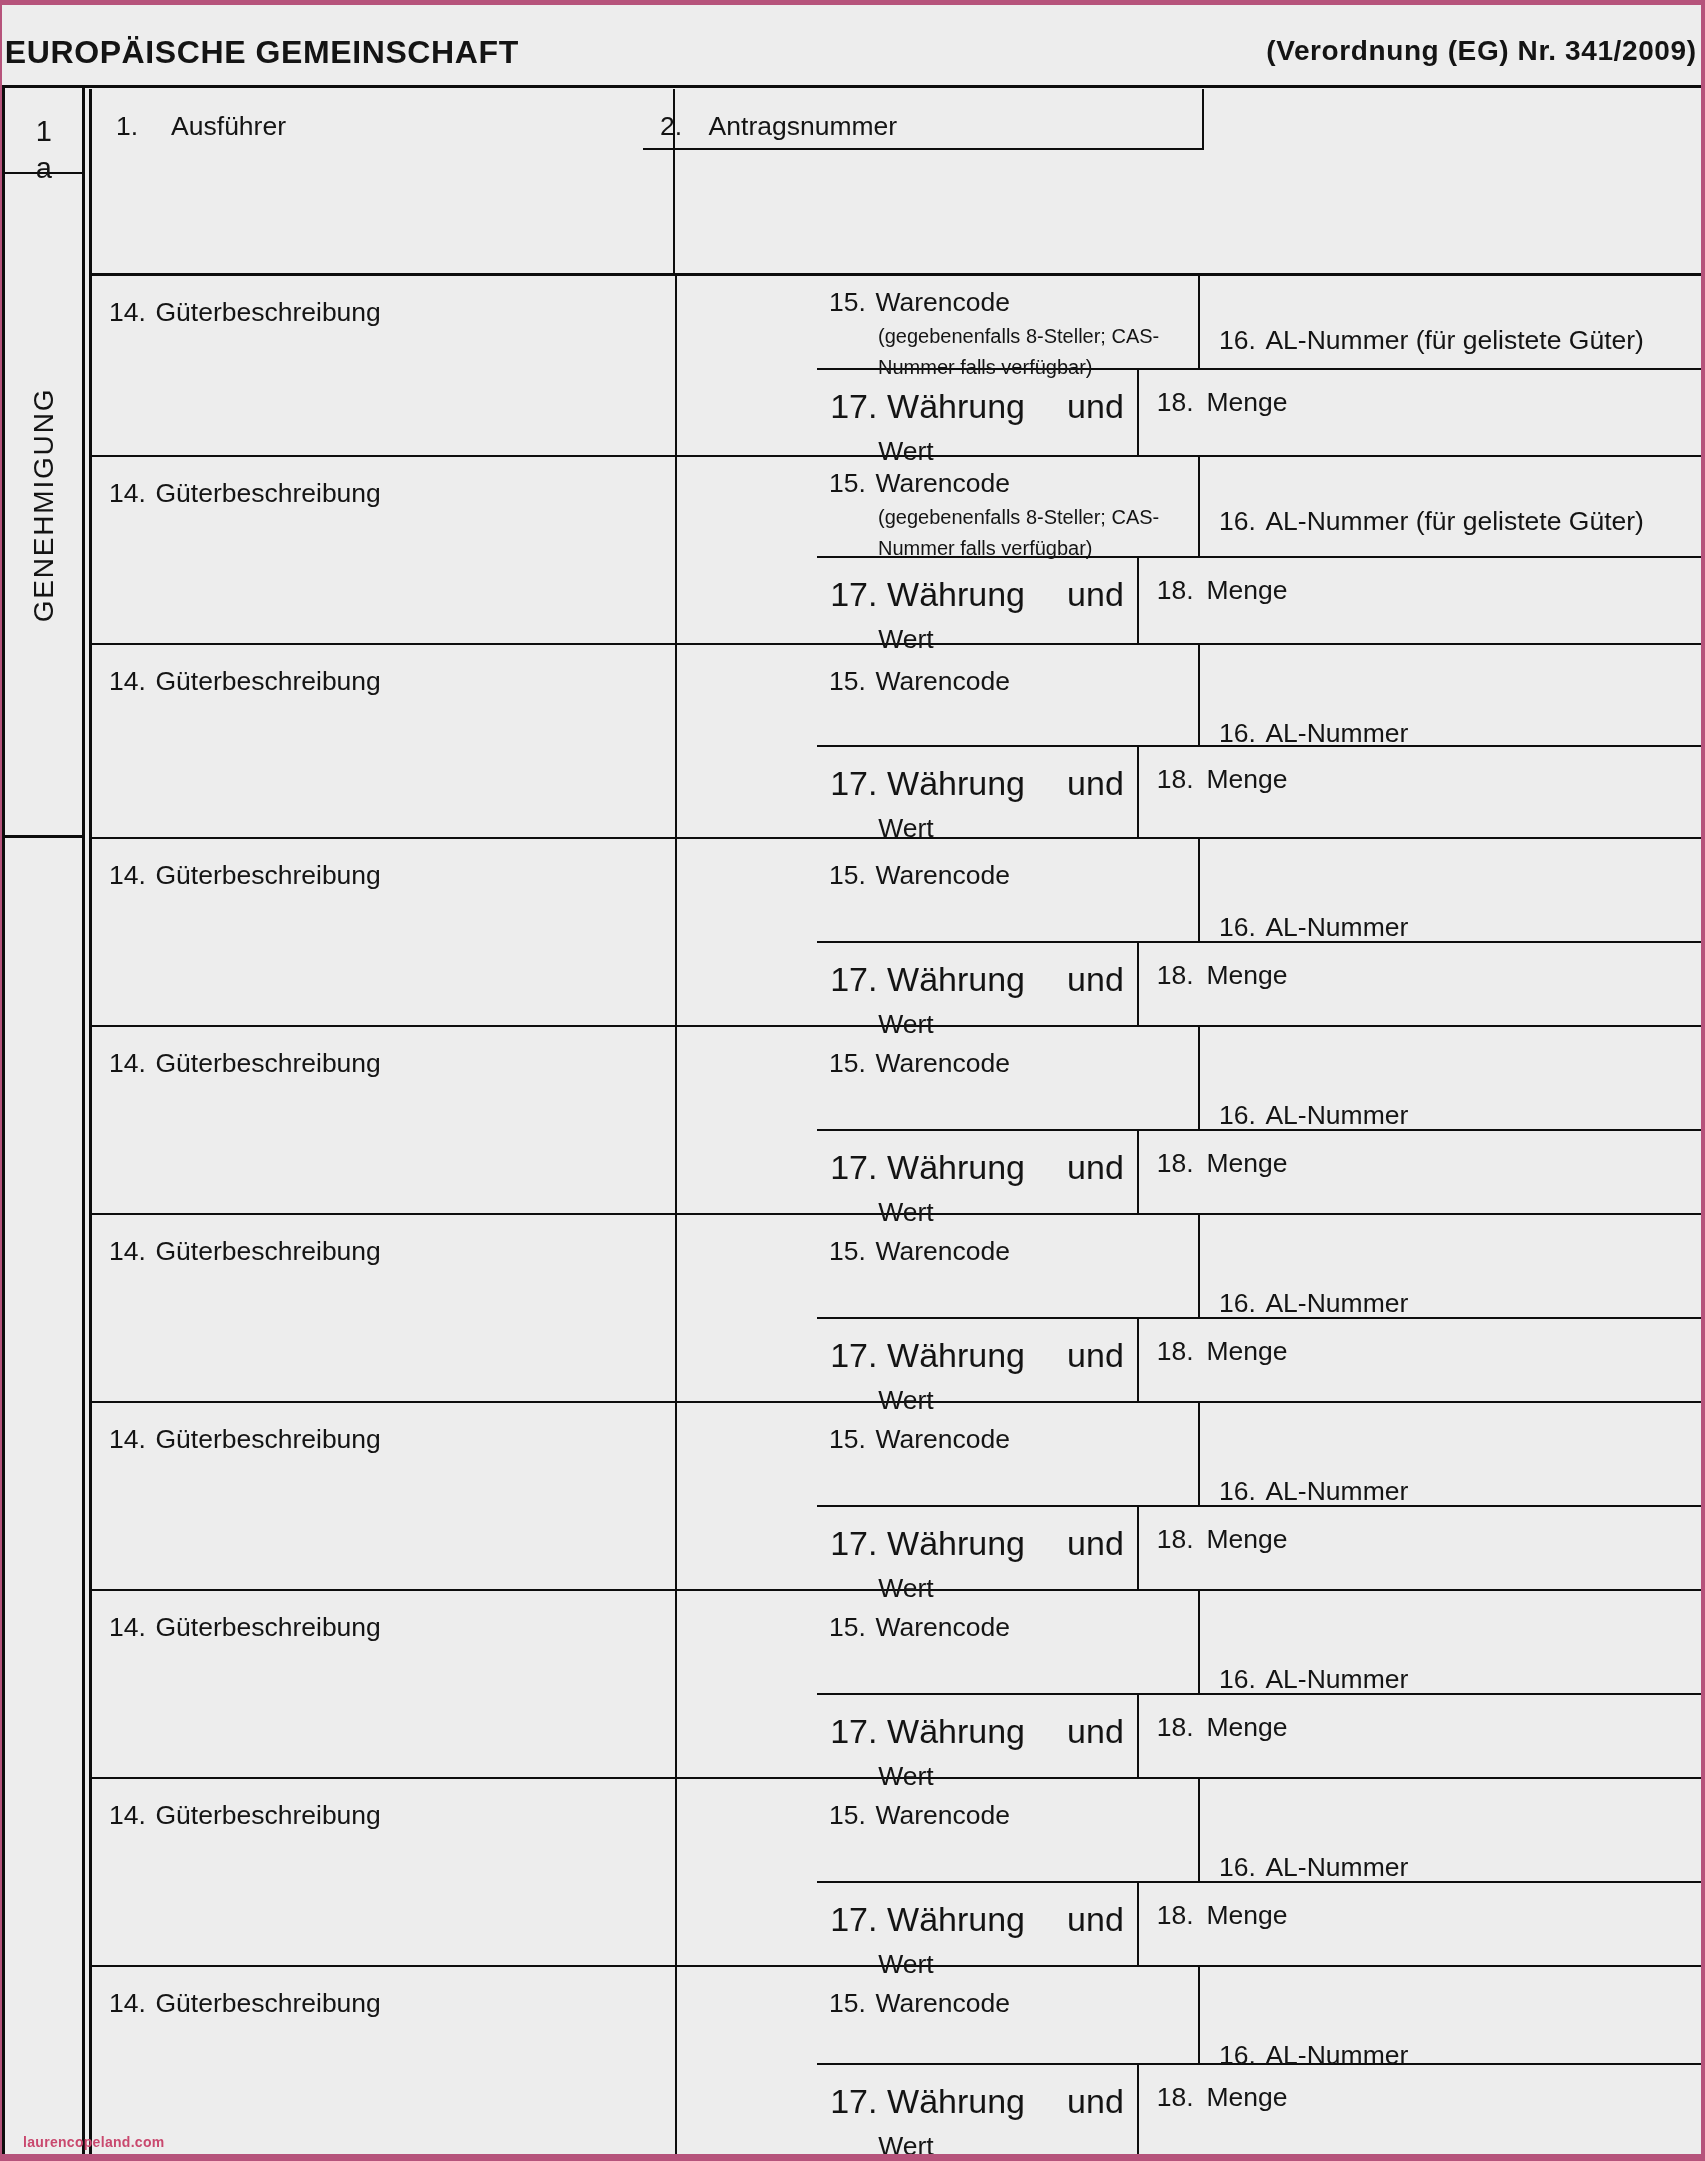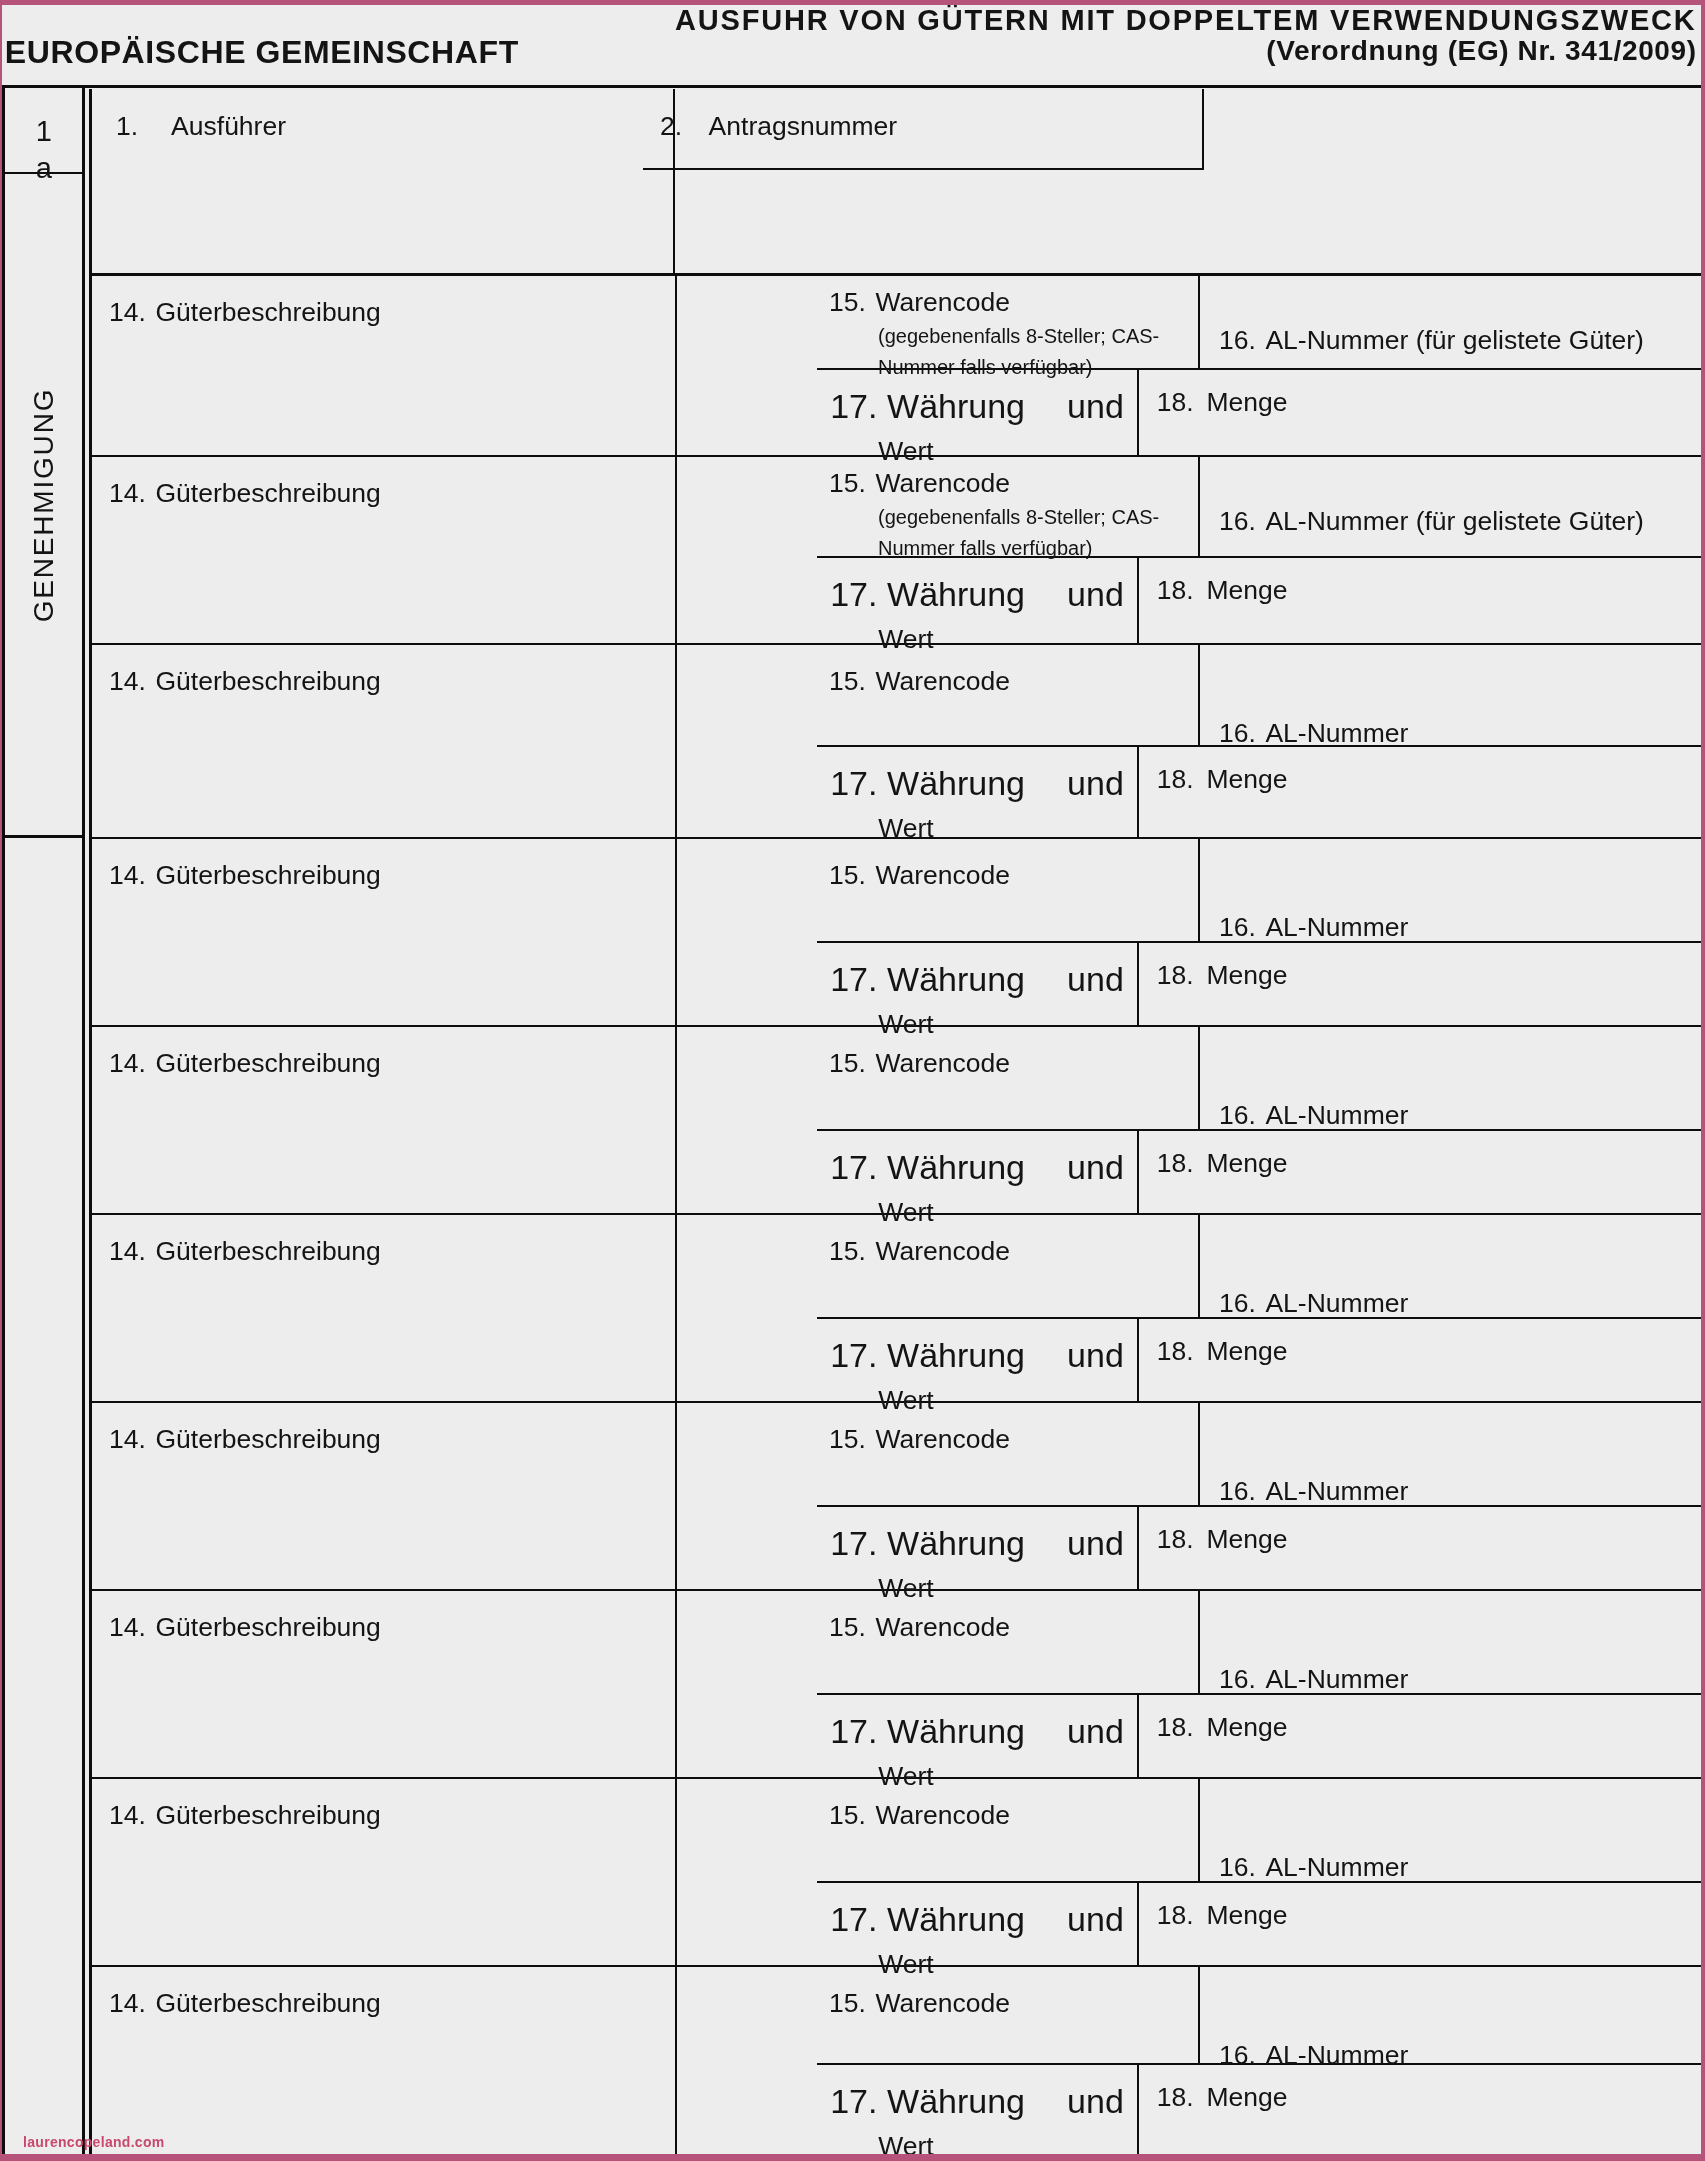--- a/index.html
+++ b/index.html
@@ -50,21 +50,21 @@
     box-sizing:border-box;border-left:3px solid #0d0d0d;
   }
   .cell{box-sizing:border-box;position:absolute;}
   .lbl{font-size:26.5px;white-space:nowrap;}
   .no{display:inline-block;}
 
   
   .row1{position:relative;width:100%;height:187px;box-sizing:border-box;border-bottom:3px solid #0d0d0d;}
   .cell-exporter{left:0;top:0;width:583px;height:100%;border-right:2.4px solid #0d0d0d;padding:22px 0 0 24px;}
   .cell-exporter .no{margin-right:33px;}
-  .cell-appnum{left:551px;top:0;width:561px;height:81px;border-right:2.4px solid #0d0d0d;border-bottom:2.4px solid #0d0d0d;padding:22px 10px 0 17px;}
+  .cell-appnum{left:551px;top:0;width:561px;height:61px;border-right:2.4px solid #0d0d0d;border-bottom:2.4px solid #0d0d0d;padding:22px 10px 0 17px;}
   .cell-appnum .no{margin-right:26.5px;}
 
   
   #blocks{position:relative;width:100%;}
   .block{position:relative;width:100%;box-sizing:border-box;height:188px;border-bottom:2.4px solid #0d0d0d;}
   #blocks .block:nth-child(1){height:181px;}
   #blocks .block:nth-child(2){height:188px;}
   #blocks .block:nth-child(3){height:194px;}
   #blocks .block:nth-child(10){height:192px;border-bottom:none;}
 
@@ -112,21 +112,20 @@
 </head>
 <body>
 
 <div class="page">
 
   <div class="frame frame-top"></div>
   <div class="frame frame-left"></div>
   <div class="frame frame-right"></div>
   <div class="frame frame-bottom"></div>
 
-  <div class="hdr-title">AUSFUHR VON GÜTERN MIT DOPPELTEM VERWENDUNGSZWECK</div>
   <div class="hdr-subtitle">(Verordnung (EG) Nr. 341/2009)</div>
   <div class="hdr-community">EUROPÄISCHE GEMEINSCHAFT</div>
 
   <div class="tline table-top"></div>
   <div class="tline table-left"></div>
   <div class="tline ncol-right"></div>
 
   <div class="box-1a">
     <span>1</span>
     <span>a</span>

